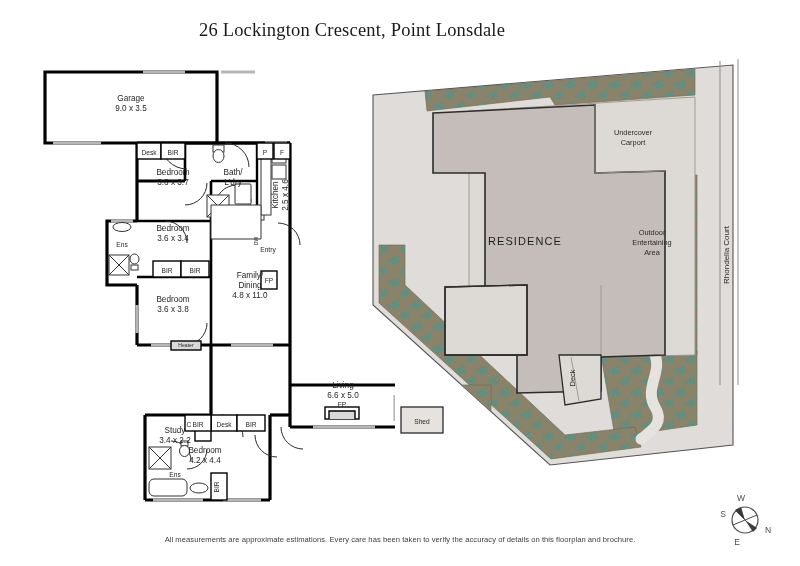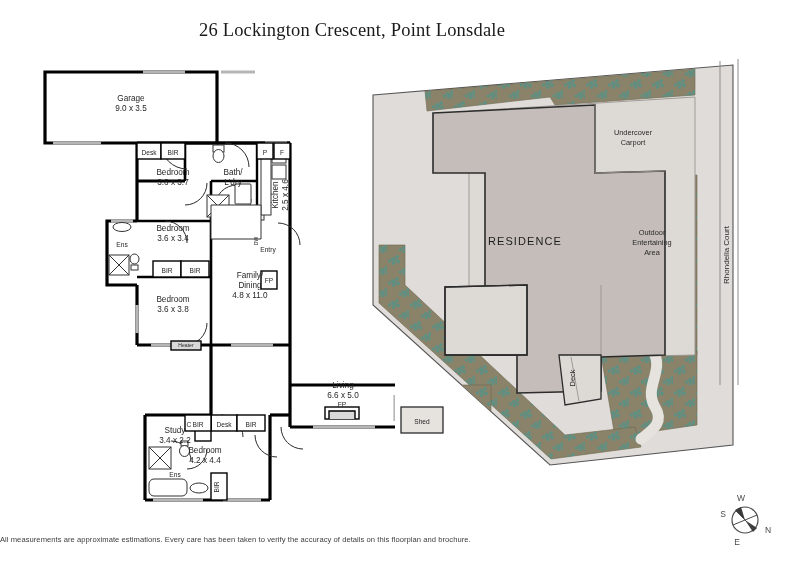--- a/index.html
+++ b/index.html
@@ -1,21 +1,21 @@
 <!DOCTYPE html>
 <html><head>
 <meta charset="utf-8">
 <style>
   html,body{margin:0;padding:0;background:#ffffff;}
   body{width:800px;height:566px;position:relative;overflow:hidden;
        font-family:"Liberation Sans",sans-serif;color:#231f20;}
   .page{position:absolute;inset:0;}
   #title{position:absolute;left:0;top:20px;width:704px;text-align:center;
          font-family:"Liberation Serif",serif;font-size:18.5px;color:#1a1a1a;letter-spacing:.2px;}
-  #footer{position:absolute;left:0;top:535px;width:800px;text-align:left;
+  #footer{position:absolute;left:0;top:535px;width:800px;text-align:center;
           font-size:7.6px;color:#3d3d3d;letter-spacing:.05px;}
   svg{display:block;}
   .lbl{font-family:"Liberation Sans",sans-serif;fill:#1f1f1f;}
   .room{font-size:8.2px;text-anchor:middle;}
   .roomdim{font-size:8.2px;text-anchor:middle;}
   .tiny{font-size:6.6px;text-anchor:middle;}
   .tinier{font-size:5.1px;text-anchor:middle;}
   .site{font-size:7.4px;text-anchor:middle;fill:#2a2a2a;}
   .resid{font-size:11px;text-anchor:middle;letter-spacing:1.1px;fill:#1d1d1d;}
   .street{font-size:8px;text-anchor:middle;fill:#2a2a2a;}

